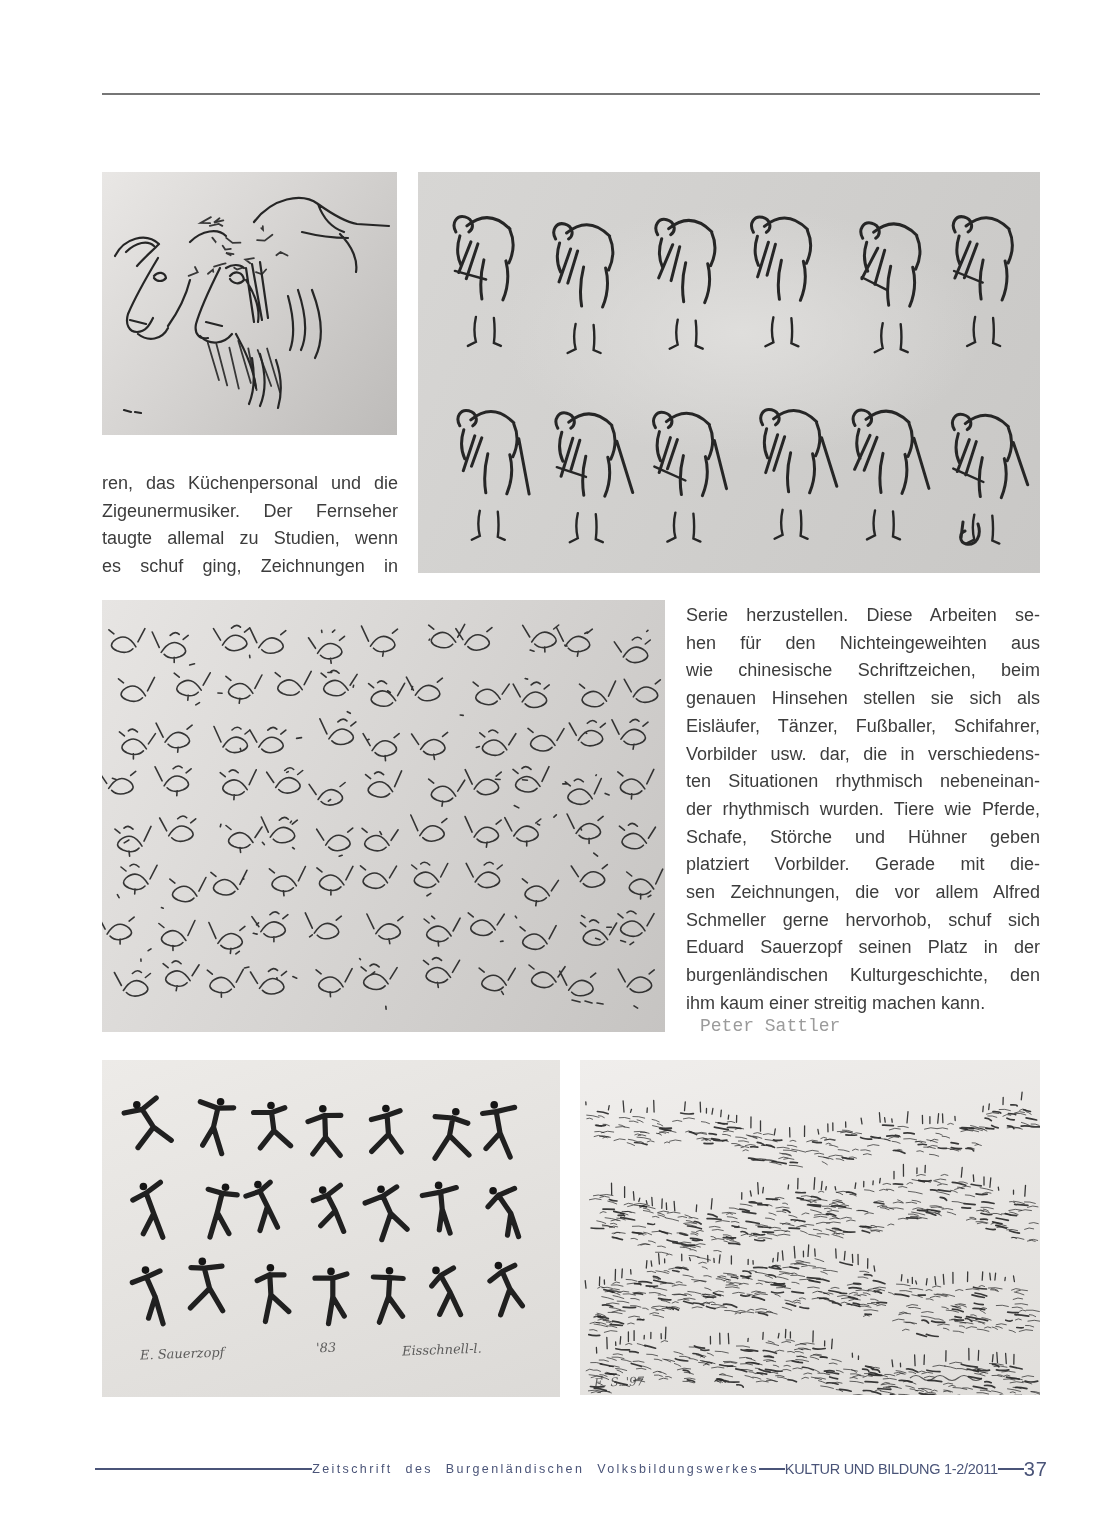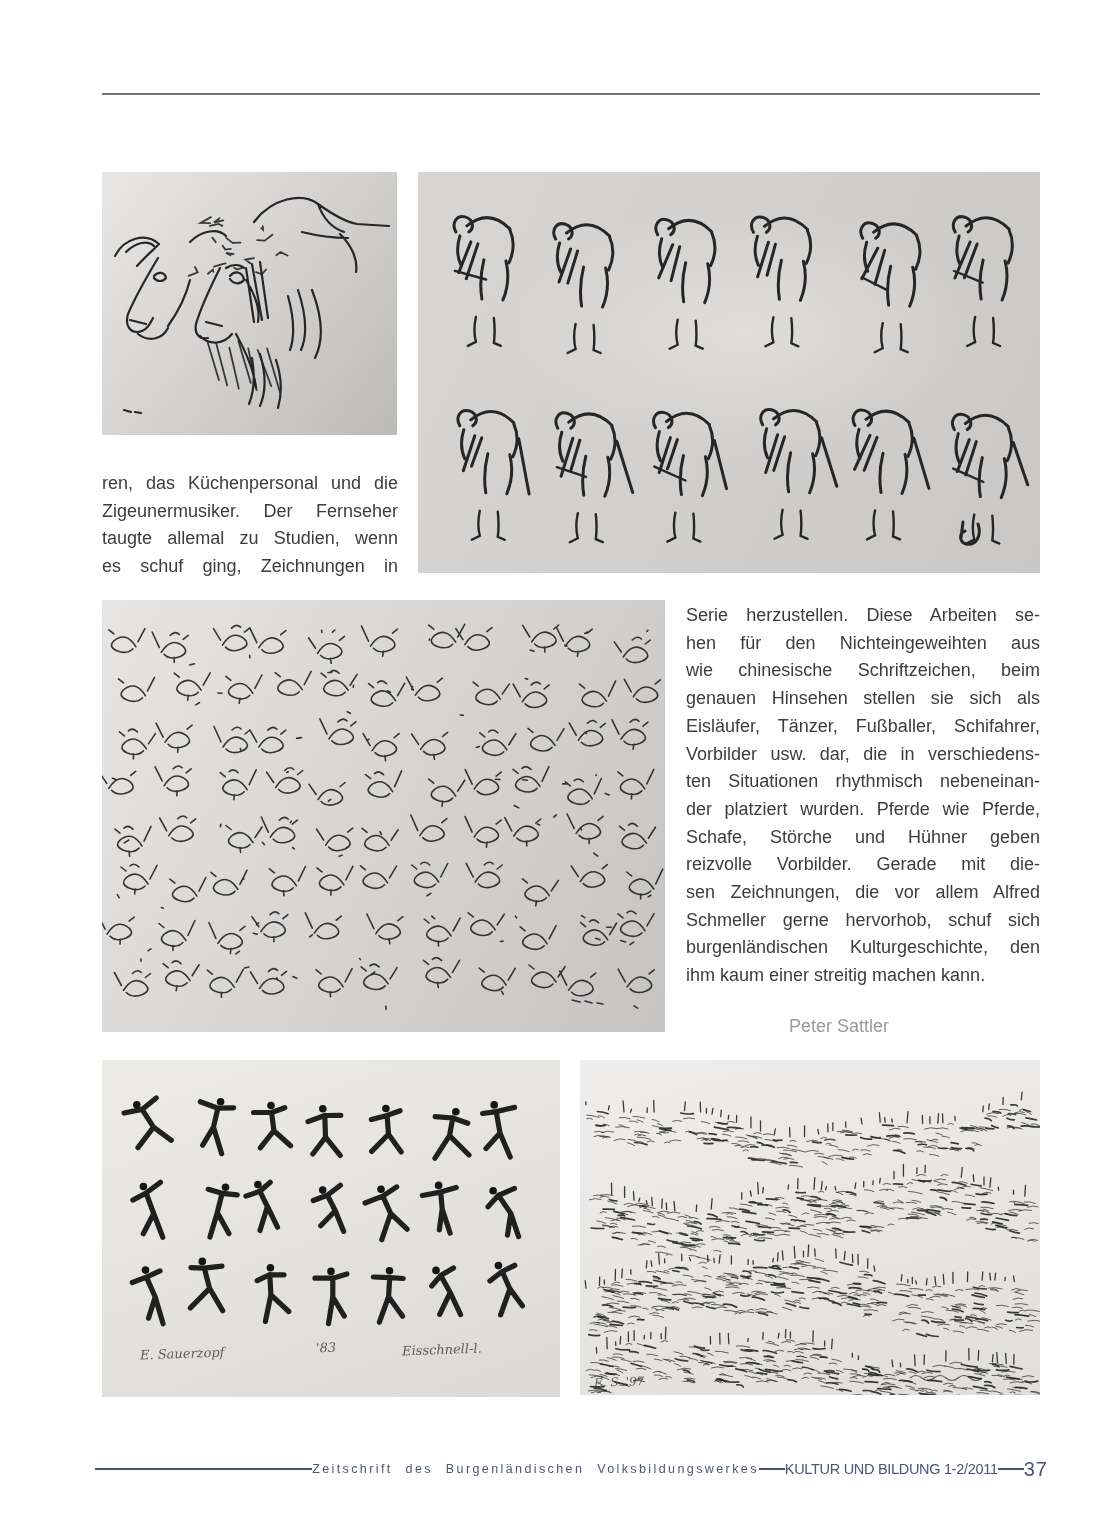--- a/index.html
+++ b/index.html
@@ -19,22 +19,22 @@
   #art-dancers{left:62px;top:1060px;width:458px;height:337px;
     background:linear-gradient(160deg,#edebe8,#dcdad7);}
   #art-landscape{left:540px;top:1060px;width:460px;height:335px;
     background:linear-gradient(165deg,#f0eeec,#e0dedb);}
 
   .col{position:absolute;color:var(--body,#3c3c3c);font-size:18px;}
   #col-left{left:62px;top:470px;width:296px;line-height:27.5px;}
   #col-right{left:646px;top:602px;width:354px;line-height:27.7px;}
   .jl{text-align:justify;text-align-last:justify;}
   .jl.last{text-align-last:auto;}
-  .byline{position:absolute;left:622px;top:1016px;width:354px;text-align:center;
-          color:var(--byline,#9b9b9b);font-size:18px;}
+  .byline{position:absolute;left:660px;top:1016px;width:354px;text-align:left;
+          color:var(--byline,#9b9b9b);font-size:18px;font-family:Liberation Mono, monospace;}
 
   .sig{position:absolute;font-family:"DejaVu Serif",serif;font-style:italic;
        color:#3a3a3a;font-size:13px;opacity:.8;transform:rotate(-2deg);white-space:nowrap;}
   #sig-dancers-left{left:38px;bottom:36px;}
   #sig-dancers-mid{left:214px;bottom:42px;}
   #sig-dancers-right{left:300px;bottom:40px;}
   #sig-landscape-left{left:14px;bottom:6px;font-size:12px;}
 
   .footer{position:absolute;left:55px;right:92px;top:1452px;height:34px;
           display:flex;align-items:center;gap:0;color:var(--accent,#4a5478);}
@@ -79,25 +79,26 @@
   </figure>
 
   <div class="col" id="col-right">
       <div class="jl">Serie herzustellen. Diese Arbeiten se-</div>
       <div class="jl">hen für den Nichteingeweihten aus</div>
       <div class="jl">wie chinesische Schriftzeichen, beim</div>
       <div class="jl">genauen Hinsehen stellen sie sich als</div>
       <div class="jl">Eisläufer, Tänzer, Fußballer, Schifahrer,</div>
       <div class="jl">Vorbilder usw. dar, die in verschiedens-</div>
       <div class="jl">ten Situationen rhythmisch nebeneinan-</div>
-      <div class="jl">der platziert wurden. Pferde wie Pferde,</div>
+      <div class="jl">der rhythmisch wurden. Tiere wie Pferde,</div>
       <div class="jl">Schafe, Störche und Hühner geben</div>
-      <div class="jl">reizvolle Vorbilder. Gerade mit die-</div>
+      <div class="jl">platziert Vorbilder. Gerade mit die-</div>
       <div class="jl">sen Zeichnungen, die vor allem Alfred</div>
       <div class="jl">Schmeller gerne hervorhob, schuf sich</div>
+      <div class="jl">Eduard Sauerzopf seinen Platz in der</div>
       <div class="jl">burgenländischen Kulturgeschichte, den</div>
       <div class="jl last">ihm kaum einer streitig machen kann.</div>
     </div>
   <div class="byline">Peter Sattler</div>
 
   <figure class="art" id="art-dancers">
     <svg id="svg-dancers" viewBox="0 0 458 337" preserveAspectRatio="none">
         <path d="M40.1,49.4 L51.5,67.1 M51.5,67.1 L36.0,87.6 M51.5,67.1 L69.3,80.3 M40.1,49.4 L54.2,37.9 M40.1,49.4 L22.1,53.0 M115.9,48.2 L111.5,67.0 M111.5,67.0 L100.7,85.2 M111.5,67.0 L119.7,93.7 M115.9,48.2 L131.7,47.8 M115.9,48.2 L98.3,41.8 M169.6,52.5 L171.9,70.7 M171.9,70.7 L158.3,87.9 M171.9,70.7 L188.6,85.7 M169.6,52.5 L182.8,47.8 M169.6,52.5 L151.6,52.5 M222.8,55.5 L223.5,77.2 M223.5,77.2 L210.8,94.0 M223.5,77.2 L238.2,95.4 M222.8,55.5 L238.8,55.3 M222.8,55.5 L206.0,61.6 M285.1,55.4 L286.5,74.2 M286.5,74.2 L269.7,91.4 M286.5,74.2 L299.2,91.9 M285.1,55.4 L298.1,50.8 M285.1,55.4 L269.4,59.5 M350.8,58.0 L347.5,75.7 M347.5,75.7 L333.0,98.2 M347.5,75.7 L367.0,95.0 M350.8,58.0 L365.8,63.2 M350.8,58.0 L333.1,56.6 M394.2,51.6 L398.0,73.0 M398.0,73.0 L384.0,88.6 M398.0,73.0 L408.2,97.0 M394.2,51.6 L412.6,47.4 M394.2,51.6 L380.6,53.5 M44.1,133.0 L51.7,153.5 M51.7,153.5 L41.3,173.8 M51.7,153.5 L60.8,177.3 M44.1,133.0 L58.4,122.3 M44.1,133.0 L30.8,140.1 M120.1,133.3 L115.3,152.5 M115.3,152.5 L108.0,177.1 M115.3,152.5 L126.9,173.6 M120.1,133.3 L135.2,134.9 M120.1,133.3 L106.2,129.3 M157.9,131.3 L165.4,146.5 M165.4,146.5 L158.0,170.5 M165.4,146.5 L175.5,167.2 M157.9,131.3 L168.2,122.2 M157.9,131.3 L143.9,136.1 M225.4,135.3 L233.3,150.8 M233.3,150.8 L218.7,165.7 M233.3,150.8 L241.7,171.4 M225.4,135.3 L238.4,125.3 M225.4,135.3 L211.3,140.5 M280.8,136.1 L288.7,153.5 M288.7,153.5 L279.8,179.7 M288.7,153.5 L305.1,169.2 M280.8,136.1 L294.7,126.9 M280.8,136.1 L263.1,143.0 M338.7,132.1 L340.2,149.1 M340.2,149.1 L337.3,170.0 M340.2,149.1 L348.1,173.1 M338.7,132.1 L354.3,127.6 M338.7,132.1 L320.3,135.5 M396.4,135.3 L408.8,153.4 M408.8,153.4 L405.5,175.2 M408.8,153.4 L416.6,176.6 M396.4,135.3 L412.6,128.4 M396.4,135.3 L386.0,146.8 M44.4,217.1 L53.2,237.0 M53.2,237.0 L46.5,258.2 M53.2,237.0 L61.1,263.8 M44.4,217.1 L58.0,210.9 M44.4,217.1 L30.3,222.5 M102.3,208.1 L107.6,228.4 M107.6,228.4 L88.4,247.9 M107.6,228.4 L120.7,250.8 M102.3,208.1 L120.0,206.1 M102.3,208.1 L88.9,207.6 M167.8,214.7 L168.9,234.8 M168.9,234.8 L163.4,261.5 M168.9,234.8 L186.8,251.5 M167.8,214.7 L182.0,214.8 M167.8,214.7 L155.2,220.6 M230.8,218.2 L230.8,237.0 M230.8,237.0 L226.5,263.7 M230.8,237.0 L242.3,256.1 M230.8,218.2 L244.9,213.9 M230.8,218.2 L213.0,218.2 M287.7,217.7 L286.6,236.7 M286.6,236.7 L277.4,262.2 M286.6,236.7 L300.6,256.2 M287.7,217.7 L301.2,218.5 M287.7,217.7 L271.3,217.0 M338.7,215.5 L348.2,232.5 M348.2,232.5 L337.7,254.4 M348.2,232.5 L358.6,254.6 M338.7,215.5 L351.5,208.0 M338.7,215.5 L329.7,226.0 M400.2,211.5 L407.9,228.9 M407.9,228.9 L398.6,254.9 M407.9,228.9 L420.4,245.8 M400.2,211.5 L412.8,205.3 M400.2,211.5 L387.9,221.0 " fill="none" stroke="#151515" stroke-width="5.2" stroke-linecap="round" opacity=".95"></path>
         <circle cx="34.8" cy="44.7" r="3.8" fill="#151515"></circle>
         <circle cx="118.6" cy="41.8" r="3.8" fill="#151515"></circle>

